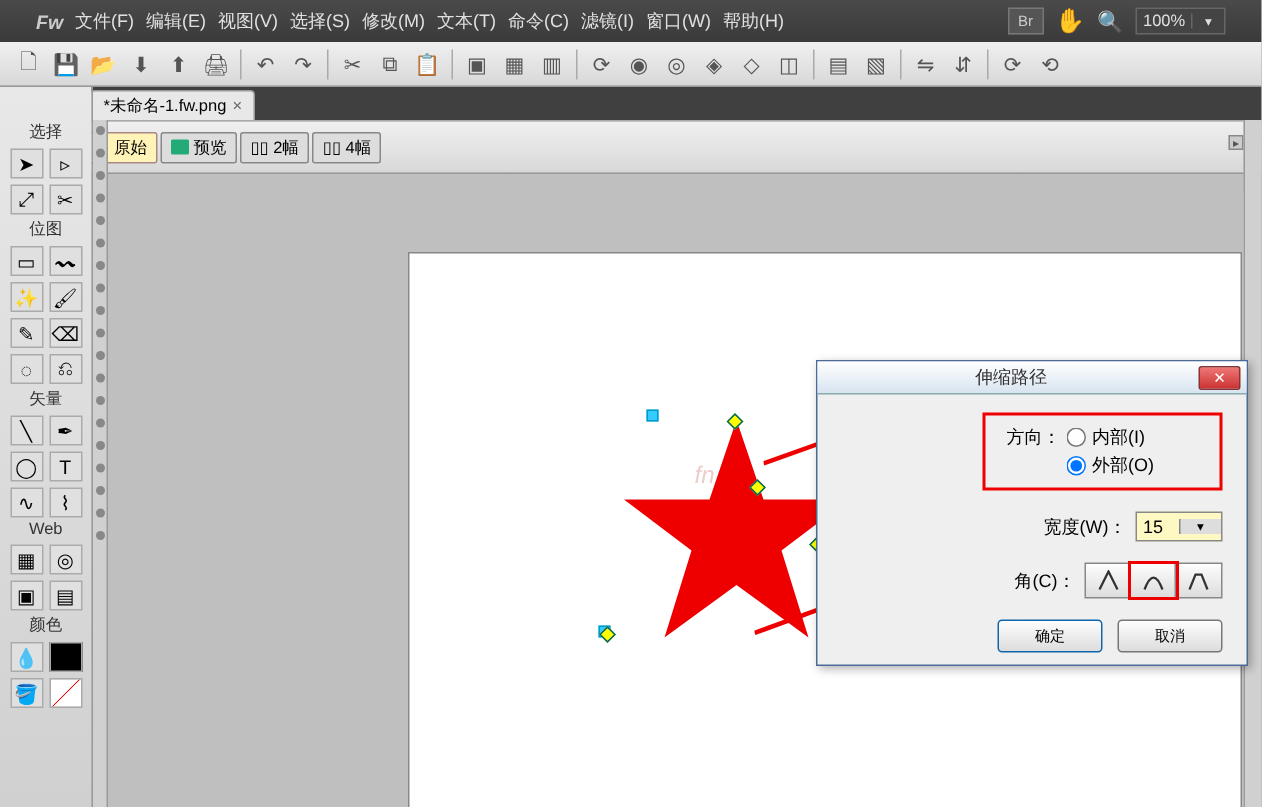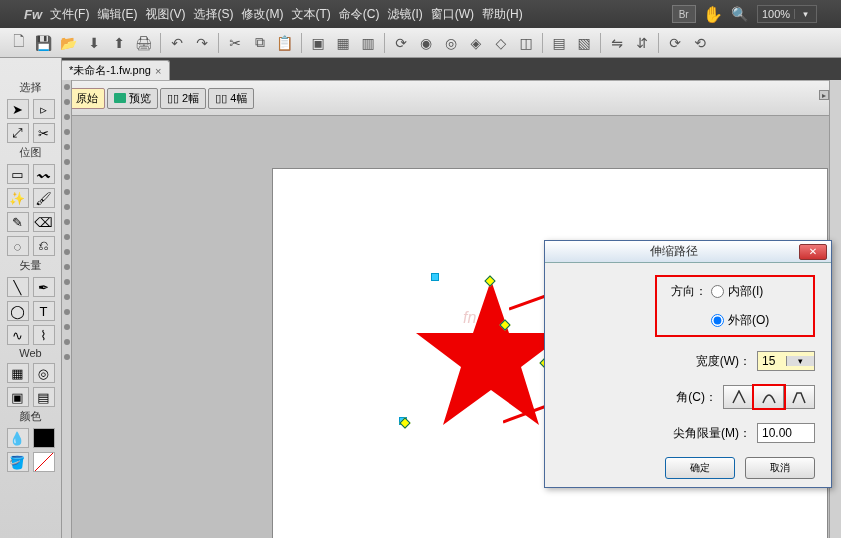--- a/index.html
+++ b/index.html
@@ -38,21 +38,21 @@
   .handle { position:absolute; width:8px; height:8px; border:1px solid #09c; }
   .handle.blue { background:#3cf; }
   .handle.yellow { background:#ff0; border-color:#066; transform:rotate(45deg); }
   .wm { position:absolute; left:190px; top:140px; font-size:16px; color:#d99; font-style:italic; opacity:.5; }
   .dialog { position:absolute; left:544px; top:240px; width:288px; background:#efefef; border:1px solid #4a6a9a; box-shadow:2px 2px 6px rgba(0,0,0,.3); }
   .dialog .titlebar { height:22px; background:linear-gradient(#fff,#d8e4f0); border-bottom:1px solid #8aa; display:flex; align-items:center; padding:0 4px; font-size:12px; }
   .dialog .titlebar .ttl { flex:1; text-align:center; color:#333; }
   .dialog .titlebar .close { width:28px; height:16px; background:linear-gradient(#e77,#c33); border:1px solid #833; border-radius:2px; color:#fff; font-size:10px; display:flex;align-items:center;justify-content:center; }
   .dialog .body { padding:12px 16px 8px; font-size:12px; display:flex; flex-direction:column; gap:14px; }
   .dialog .row { display:flex; justify-content:flex-end; align-items:center; gap:6px; }
-  .dialog .direction-box { border:2px solid #e00; padding:6px 10px; display:flex; flex-direction:column; gap:12px; align-items:flex-start; margin-left:auto; width:160px; }
+  .dialog .direction-box { border:2px solid #e00; padding:6px 10px; display:flex; flex-direction:column; gap:2px; align-items:flex-start; margin-left:auto; width:160px; }
   .dialog .direction-box .line { display:flex; align-items:center; gap:4px; }
   .dialog .direction-box .label-dir { width:40px; text-align:right; }
   .dialog input[type=radio] { margin:0; }
   .dialog .combo { width:58px; height:20px; border:1px solid #888; background:#fef9c3; display:flex; align-items:center; }
   .dialog .combo span { flex:1; padding:0 4px; }
   .dialog .combo .arrow { width:14px; border-left:1px solid #888; background:#ddd; font-size:9px; text-align:center; }
   .dialog .corner-group { display:flex; gap:0; border:1px solid #888; }
   .dialog .corner-group .cbtn { width:30px; height:22px; background:linear-gradient(#fdfdfd,#ddd); display:flex; align-items:center; justify-content:center; border-right:1px solid #888; }
   .dialog .corner-group .cbtn:last-child { border-right:none; }
   .dialog .corner-group .cbtn.selected { outline:2px solid #e00; outline-offset:0; z-index:1; }
@@ -301,24 +301,18 @@
               <path d="M1 13 Q7 -3 13 13" fill="none" stroke="#333" stroke-width="1.5"></path>
             </svg>
         </div>
         <div class="cbtn">
           <svg class="icon" viewBox="0 0 14 14">
               <path d="M1 13 L5 3 L9 3 L13 13" fill="none" stroke="#333" stroke-width="1.5"></path>
             </svg>
         </div>
       </div>
     </div>
-    <div class="row">
-      <span>尖角限量(M)：</span>
-      <div class="txt">
-        <span>10.00</span>
-      </div>
-    </div>
     <div class="btn-row">
       <div class="btn primary">确定</div>
       <div class="btn">取消</div>
     </div>
   </div>
 </div>
 
 </body></html>

